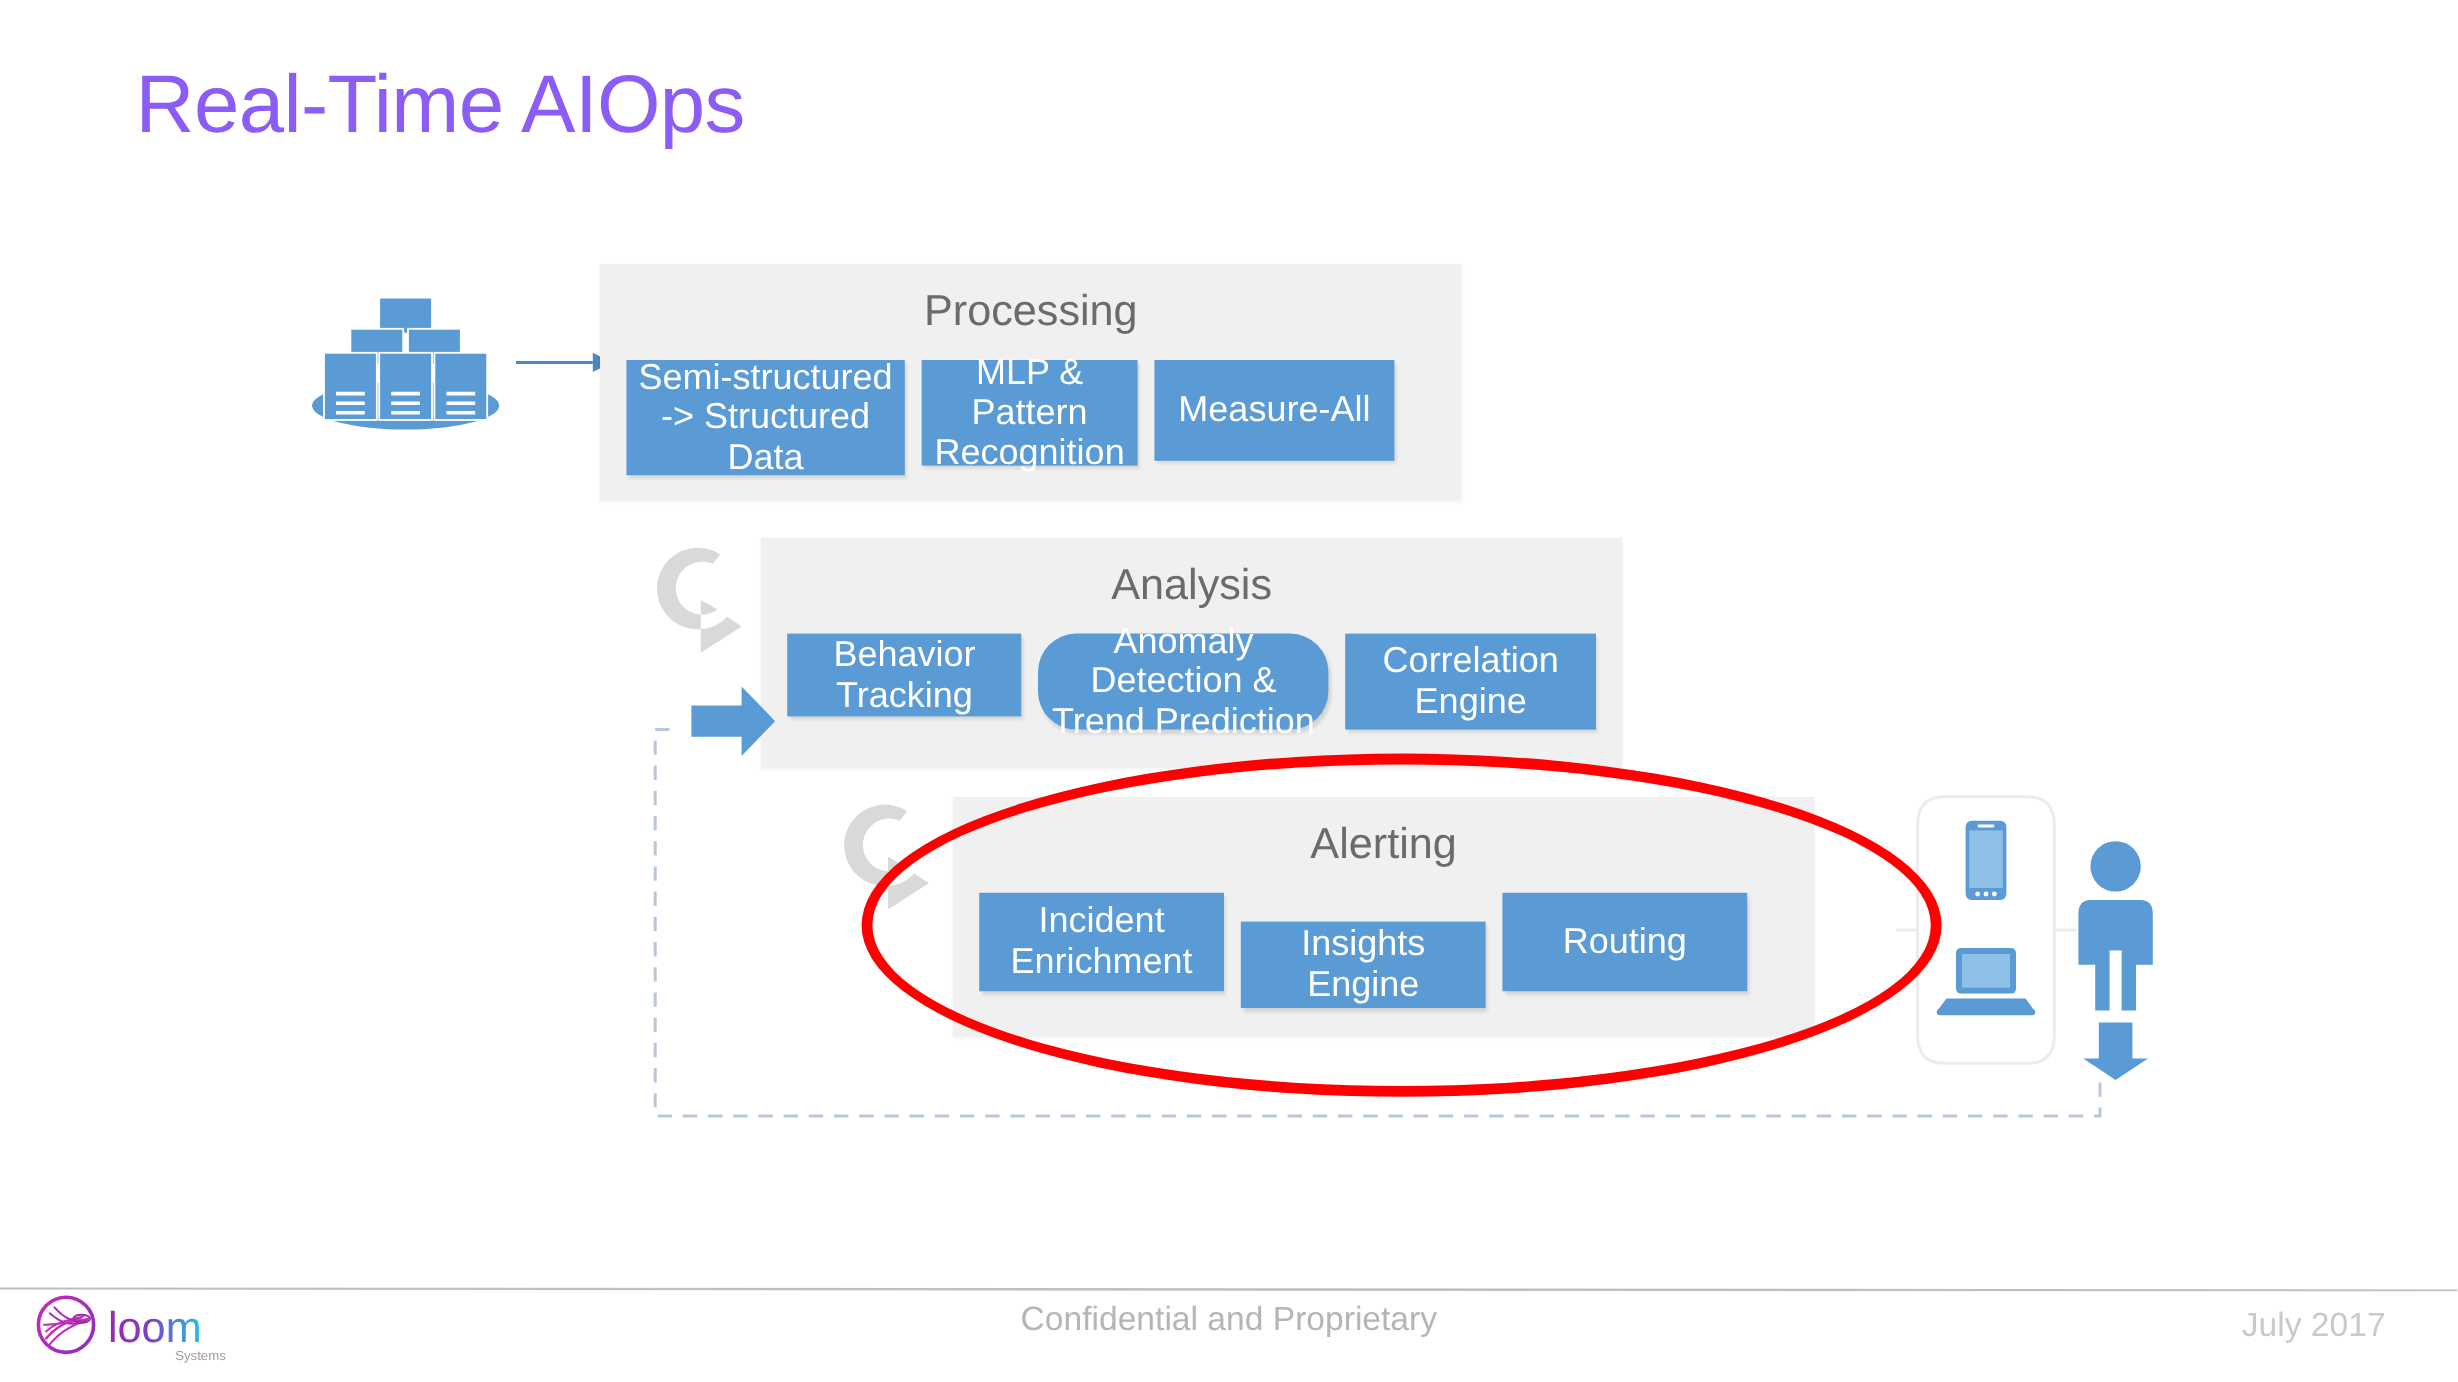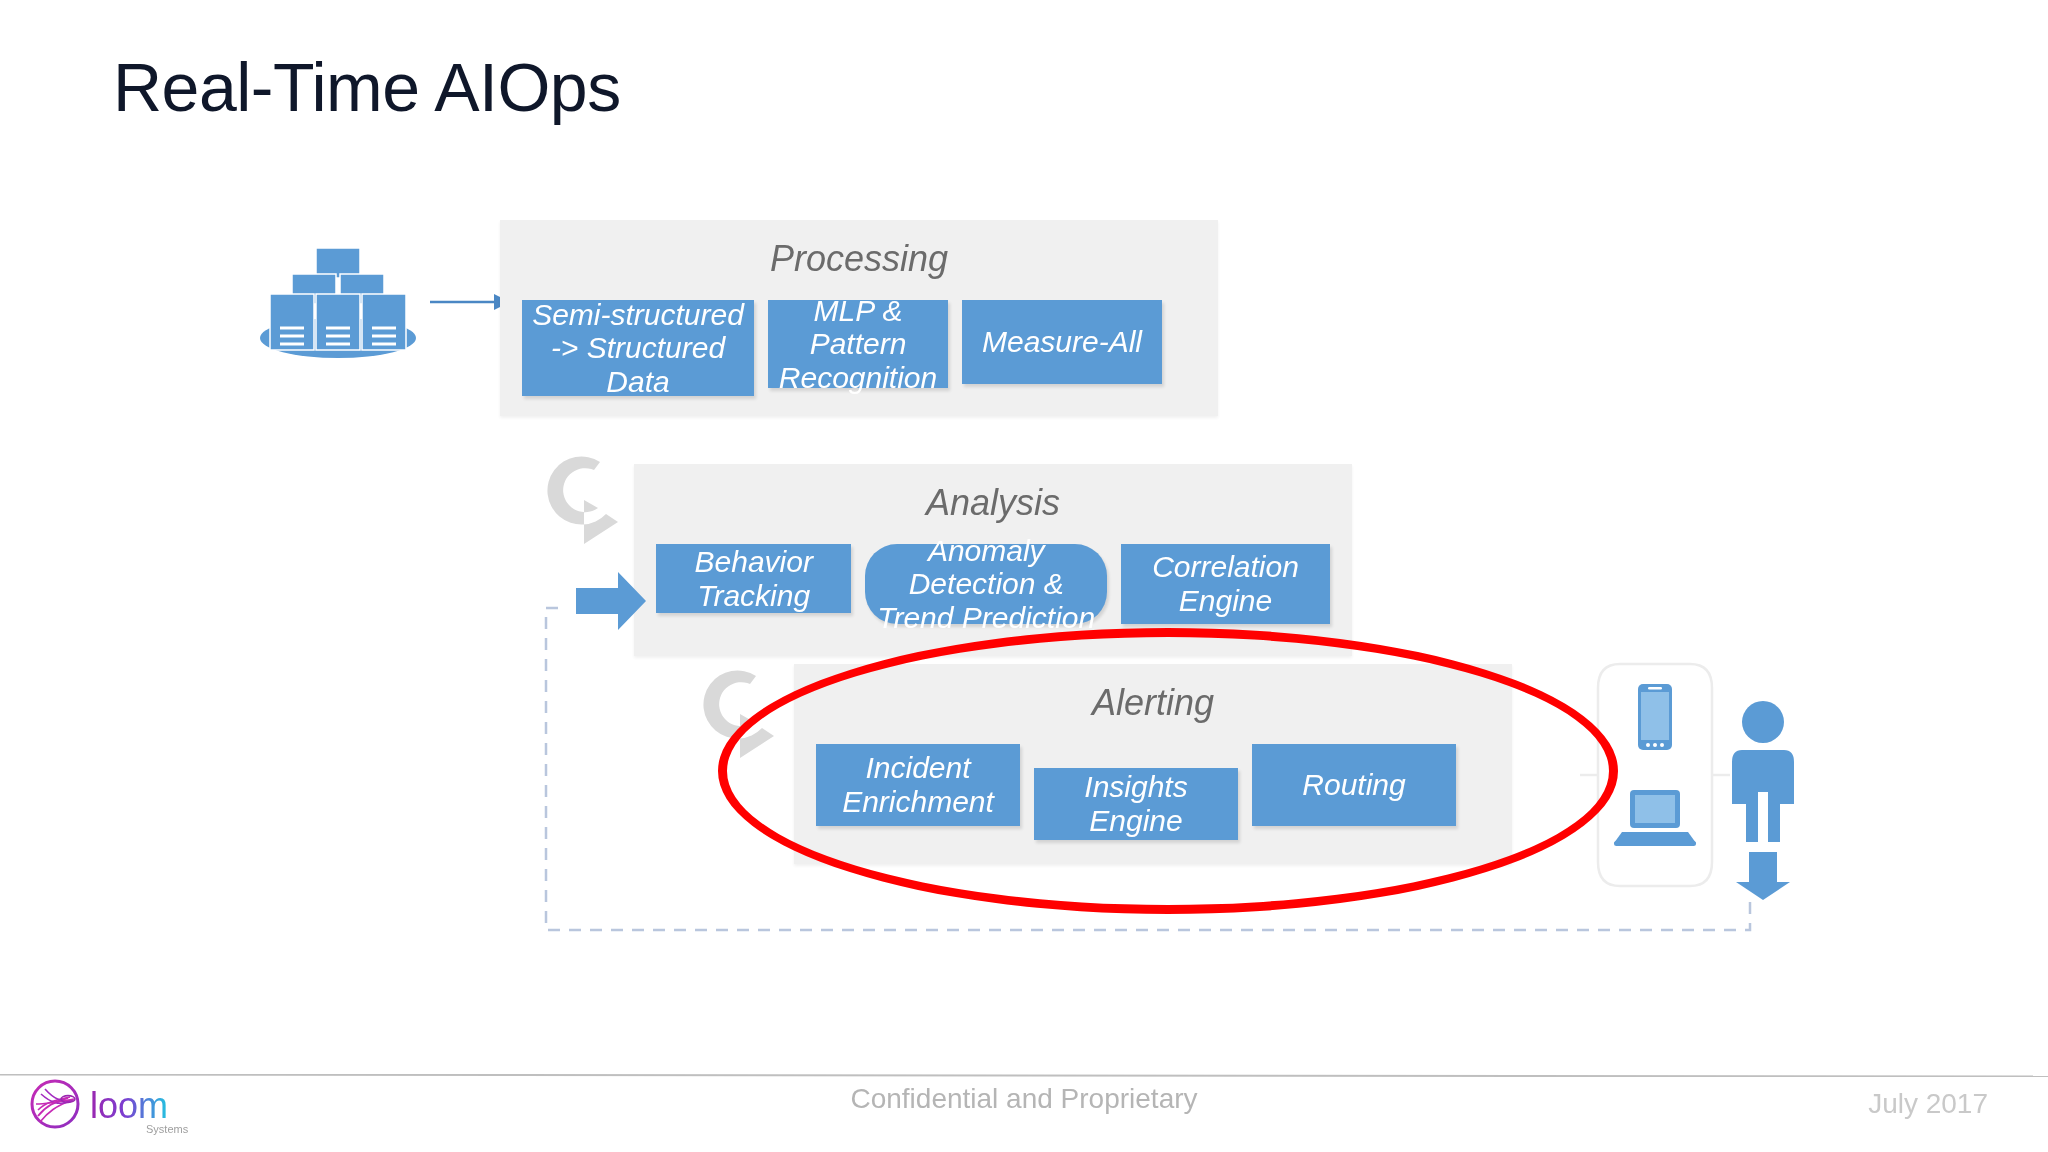--- a/index.html
+++ b/index.html
@@ -8,30 +8,29 @@
     background:#ffffff;
     font-family:"Liberation Sans", sans-serif;
     overflow:hidden;
     position:relative;
   }
   .slide{position:absolute;inset:0;background:#fff;}
 
   
   .title{
     position:absolute;left:113px;top:48px;
-    font-size:68px;font-weight:400;color:#0f172a;
+    font-size:68px;font-weight:400;color:#8b5cf6;
     letter-spacing:-0.5px;white-space:nowrap;
   }
 
   
   .stage{
     position:absolute;
     background:#f0f0f0;
     box-shadow:0 2px 3px rgba(0,0,0,0.06);
-    font-style:italic;
   }
   .stage-title{
     position:absolute;left:0;right:0;top:18px;
     text-align:center;
     font-size:36px;color:#6b6b6b;font-weight:400;
   }
   .stage-row{
     position:absolute;left:22px;right:22px;top:80px;
     display:flex;gap:14px;align-items:stretch;
   }
@@ -44,21 +43,21 @@
     padding:6px 10px;
     box-shadow:2px 3px 3px rgba(0,0,0,0.12);
     box-sizing:border-box;
   }
 
   #stage-processing{left:500px;top:220px;width:718px;height:196px;}
   #stage-processing .chip-1{width:232px;height:96px;}
   #stage-processing .chip-2{width:180px;height:88px;}
   #stage-processing .chip-3{width:200px;height:84px;}
 
-  #stage-analysis{left:634px;top:464px;width:718px;height:192px;}
+  #stage-analysis{left:634px;top:448px;width:718px;height:192px;}
   #stage-analysis .chip-1{width:202px;height:69px;}
   #stage-analysis .chip-2{width:250px;height:80px;border-radius:32px;}
   #stage-analysis .chip-3{width:216px;height:80px;}
 
   #stage-alerting{left:794px;top:664px;width:718px;height:200px;}
   #stage-alerting .chip-1{width:204px;height:82px;}
   #stage-alerting .chip-2{width:204px;height:72px;margin-top:24px;}
   #stage-alerting .chip-3{width:204px;height:82px;}
 
   

